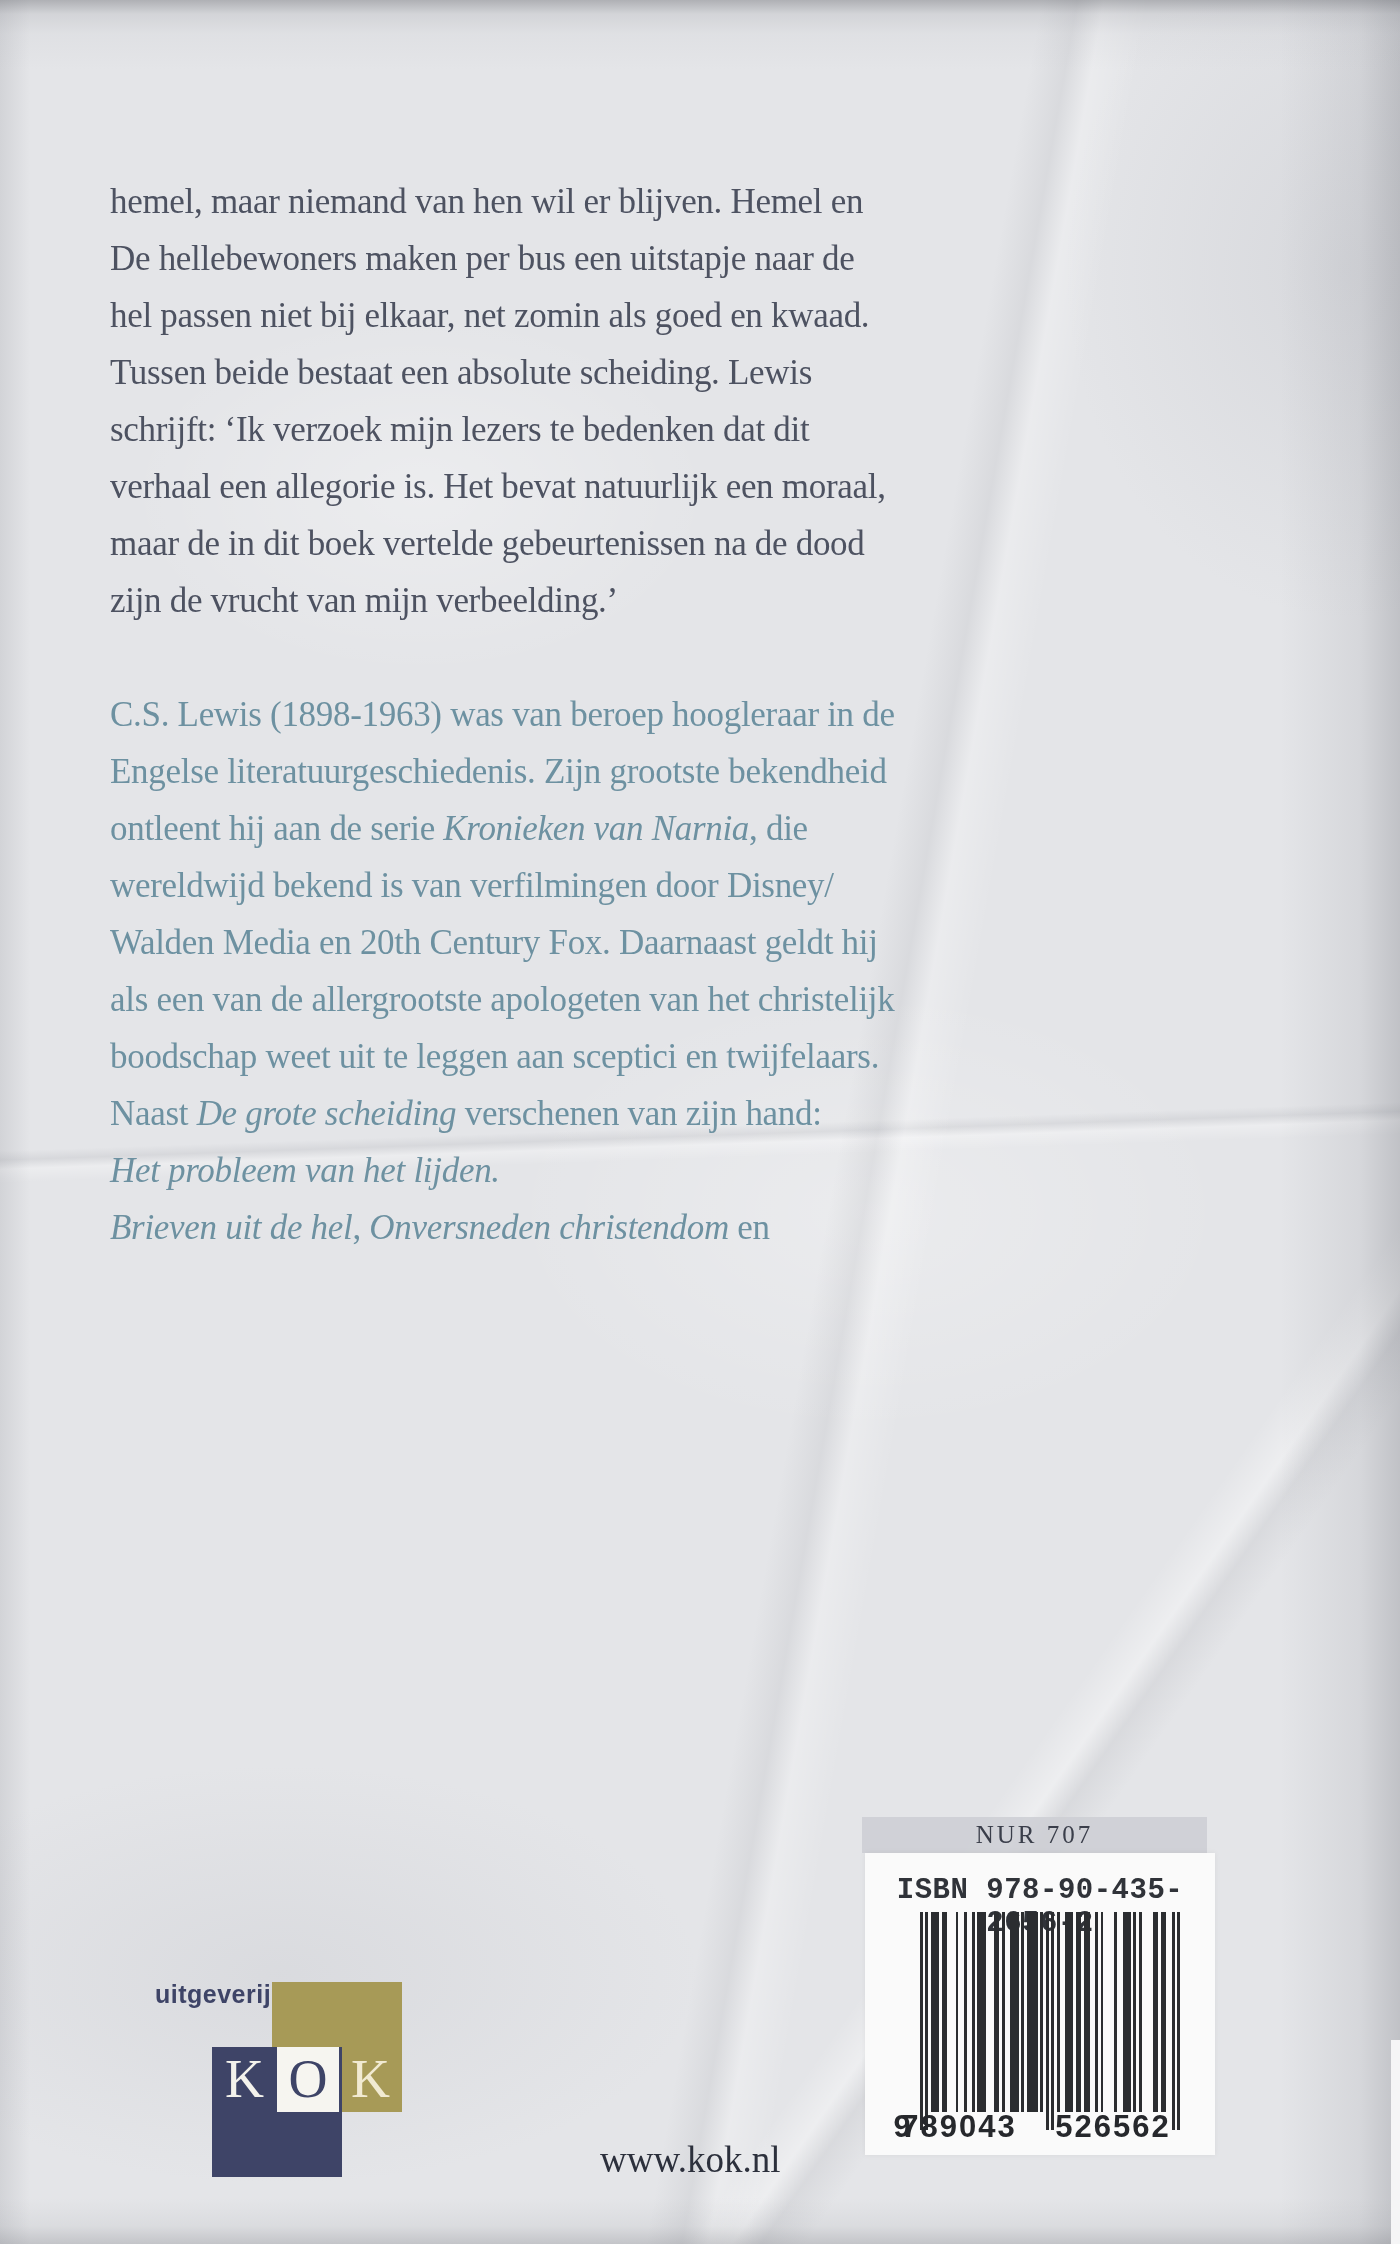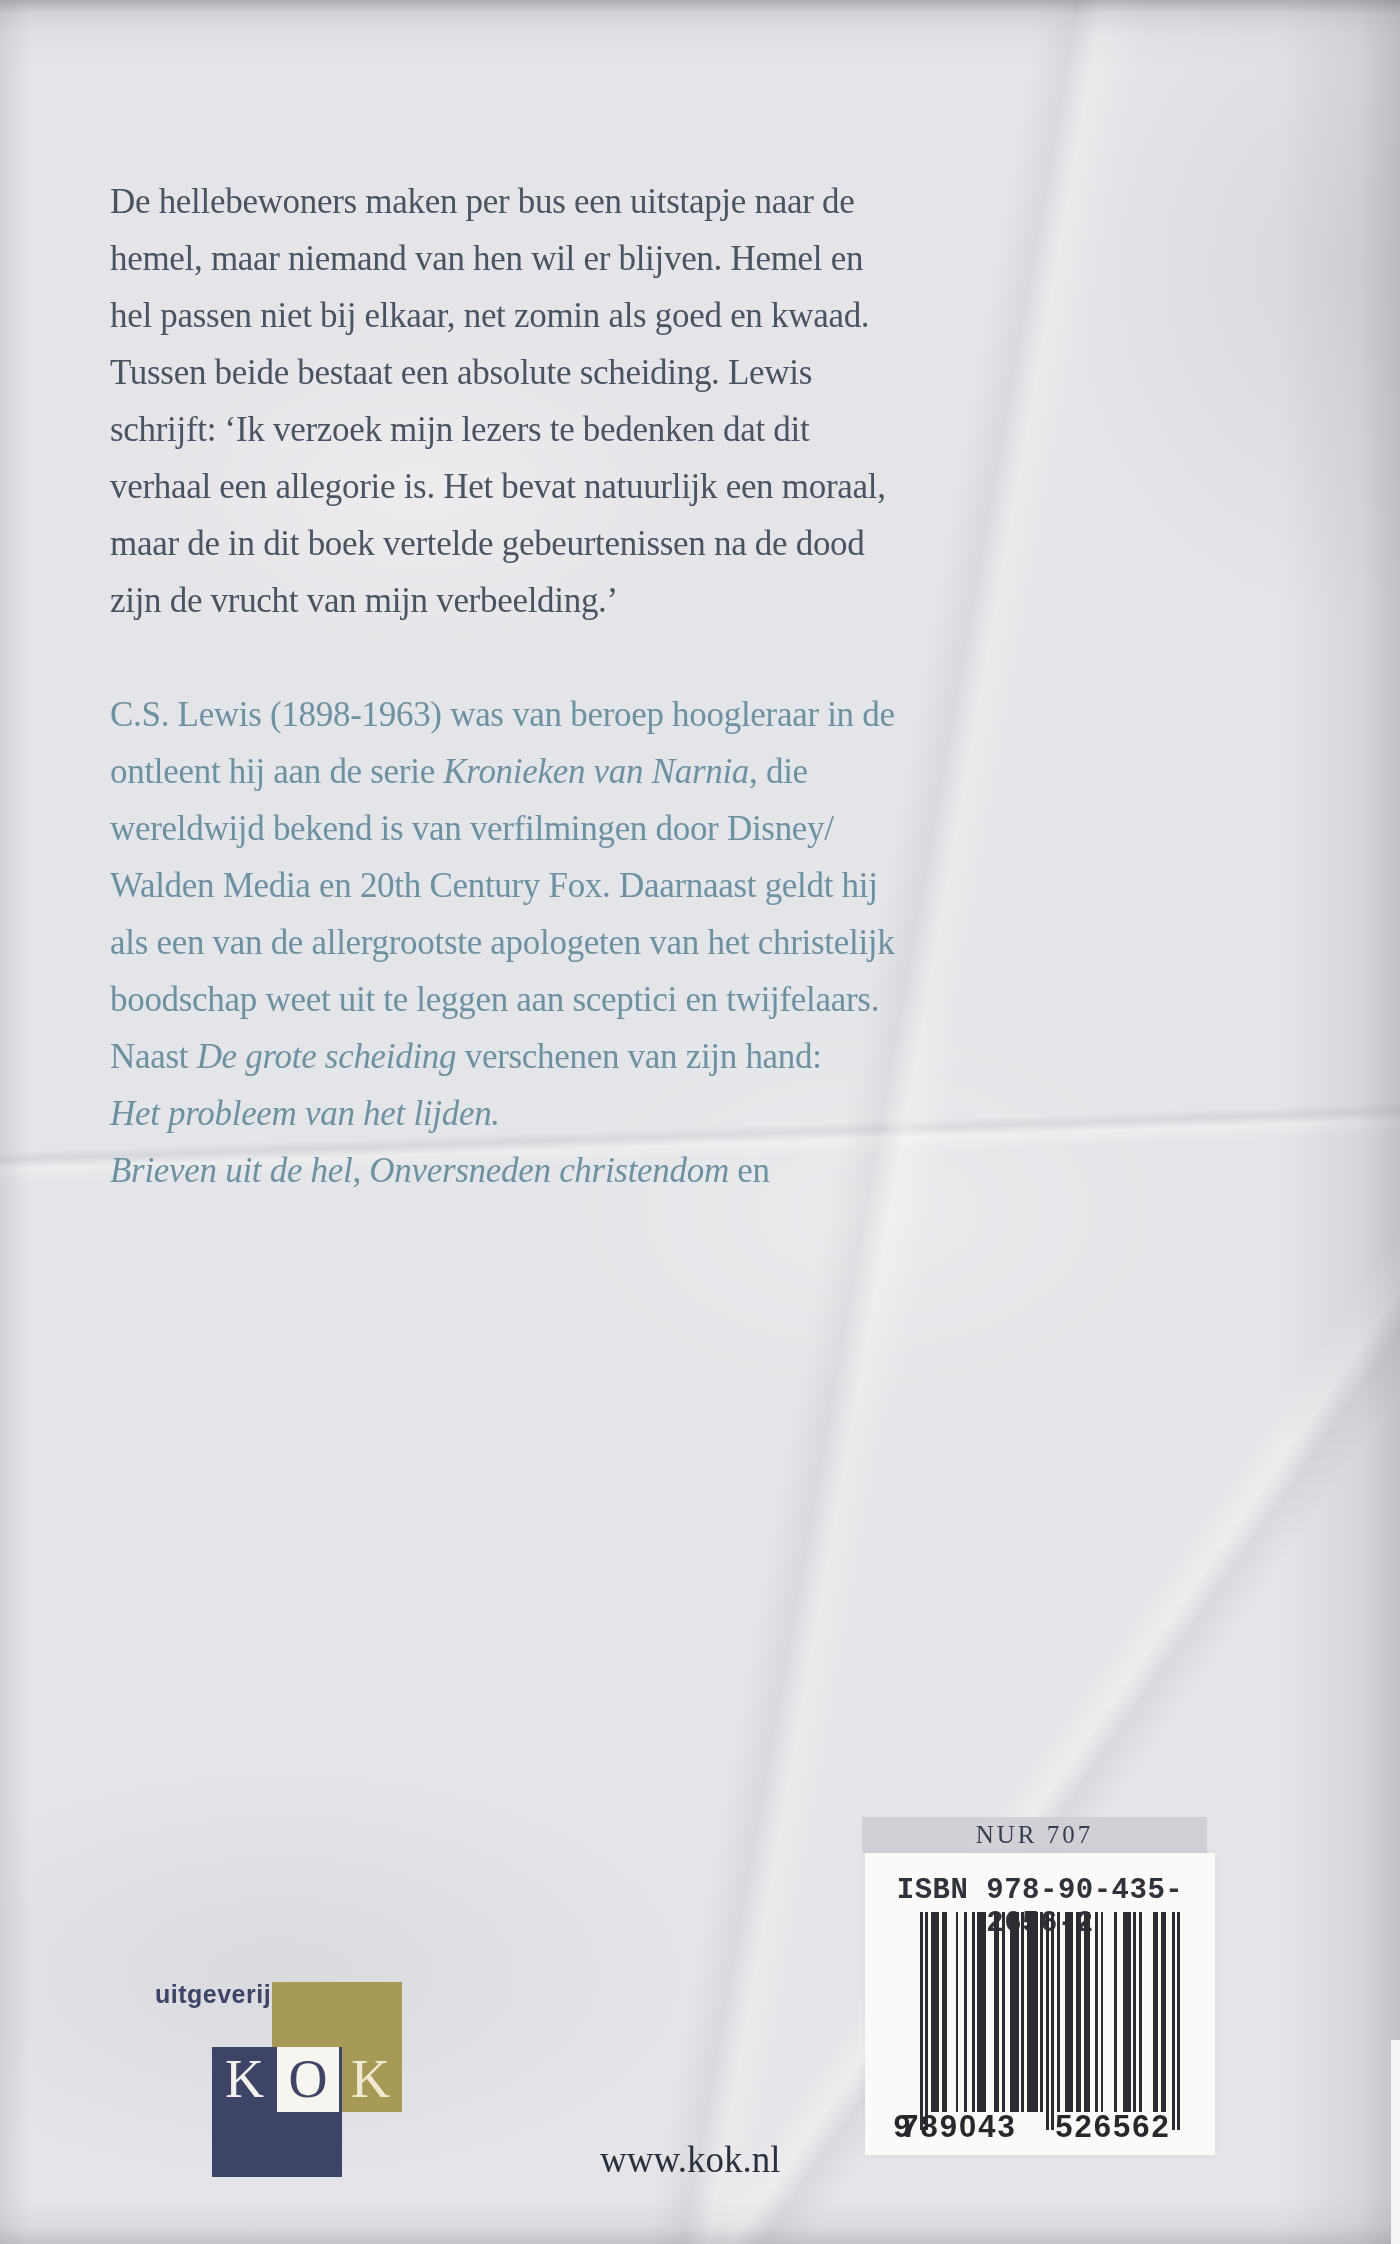--- a/index.html
+++ b/index.html
@@ -102,32 +102,33 @@
   }
   
   .scan-sliver{position:absolute;right:0;top:2040px;width:9px;height:204px;background:#f5f5f6;}
 </style>
 </head>
 <body>
 
 <div class="cover" style="background-color: rgb(228, 229, 232);">
 
   <div class="para blurb" style="color: rgb(77, 82, 97);">
+      <div>hemel, maar niemand van hen wil er blijven. Hemel en</div>
       <div>De hellebewoners maken per bus een uitstapje naar de</div>
-      <div>hemel, maar niemand van hen wil er blijven. Hemel en</div>
       <div>hel passen niet bij elkaar, net zomin als goed en kwaad.</div>
       <div>Tussen beide bestaat een absolute scheiding. Lewis</div>
       <div>schrijft: ‘Ik verzoek mijn lezers te bedenken dat dit</div>
       <div>verhaal een allegorie is. Het bevat natuurlijk een moraal,</div>
       <div>maar de in dit boek vertelde gebeurtenissen na de dood</div>
       <div>zijn de vrucht van mijn verbeelding.’</div>
     </div>
 
   <div class="para bio" style="color: rgb(109, 145, 161);">
       <div><span>C.S. Lewis (1898-1963) was van beroep hoogleraar in de</span></div>
+      <div><span>Engelse literatuurgeschiedenis. Zijn grootste bekendheid</span></div>
       <div><span>ontleent hij aan de serie </span><span class="it">Kronieken van Narnia</span><span>, die</span></div>
       <div><span>wereldwijd bekend is van verfilmingen door Disney/</span></div>
       <div><span>Walden Media en 20th Century Fox. Daarnaast geldt hij</span></div>
       <div><span>als een van de allergrootste apologeten van het christelijk</span></div>
       <div><span>boodschap weet uit te leggen aan sceptici en twijfelaars.</span></div>
       <div><span>Naast </span><span class="it">De grote scheiding</span><span> verschenen van zijn hand:</span></div>
       <div><span class="it">Het probleem van het lijden.</span></div>
       <div><span class="it">Brieven uit de hel</span><span>, </span><span class="it">Onversneden christendom</span><span> en</span></div>
     </div>
 

